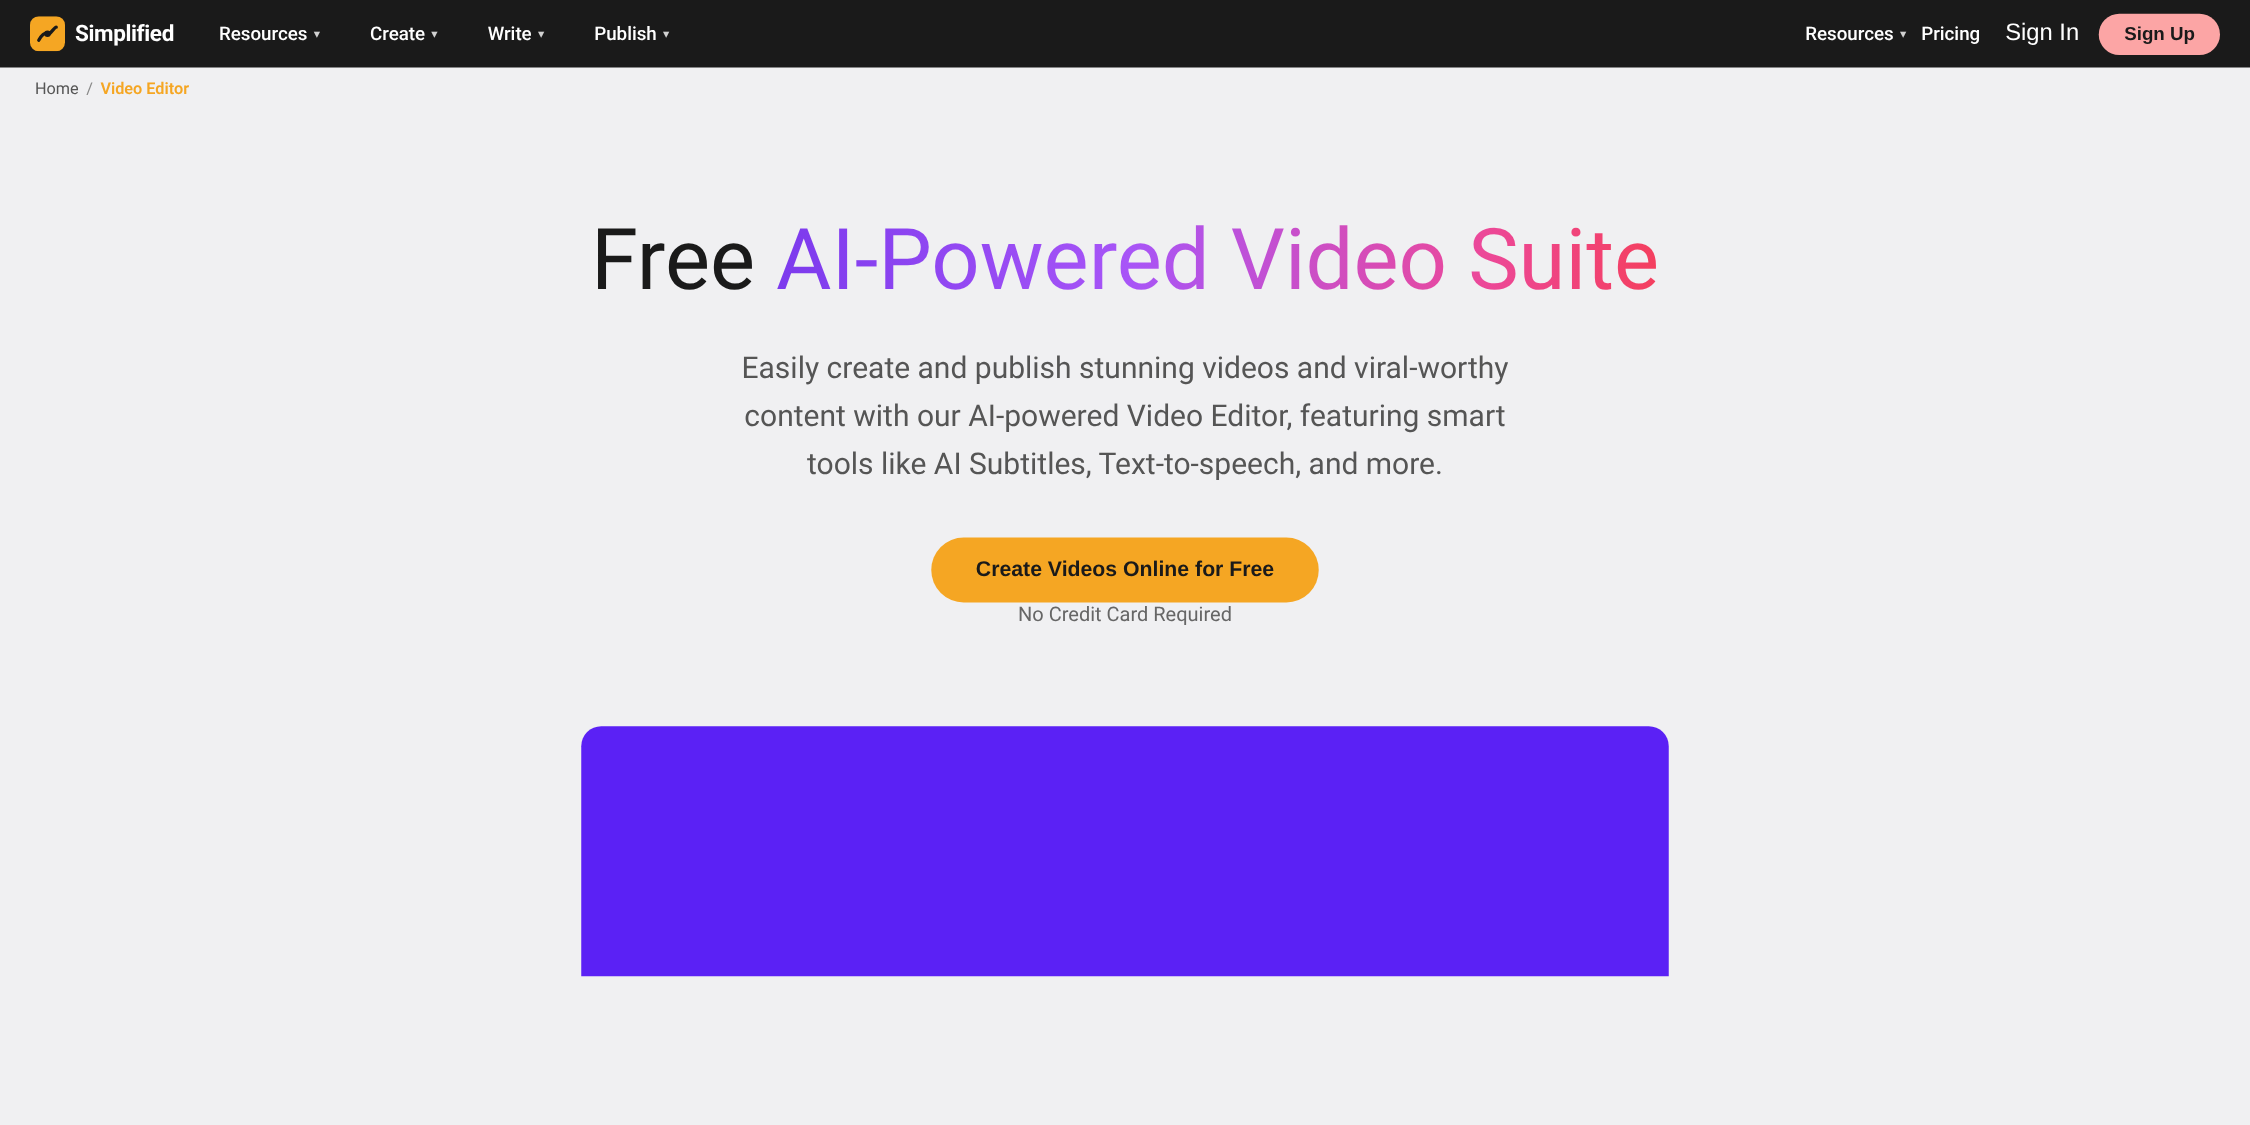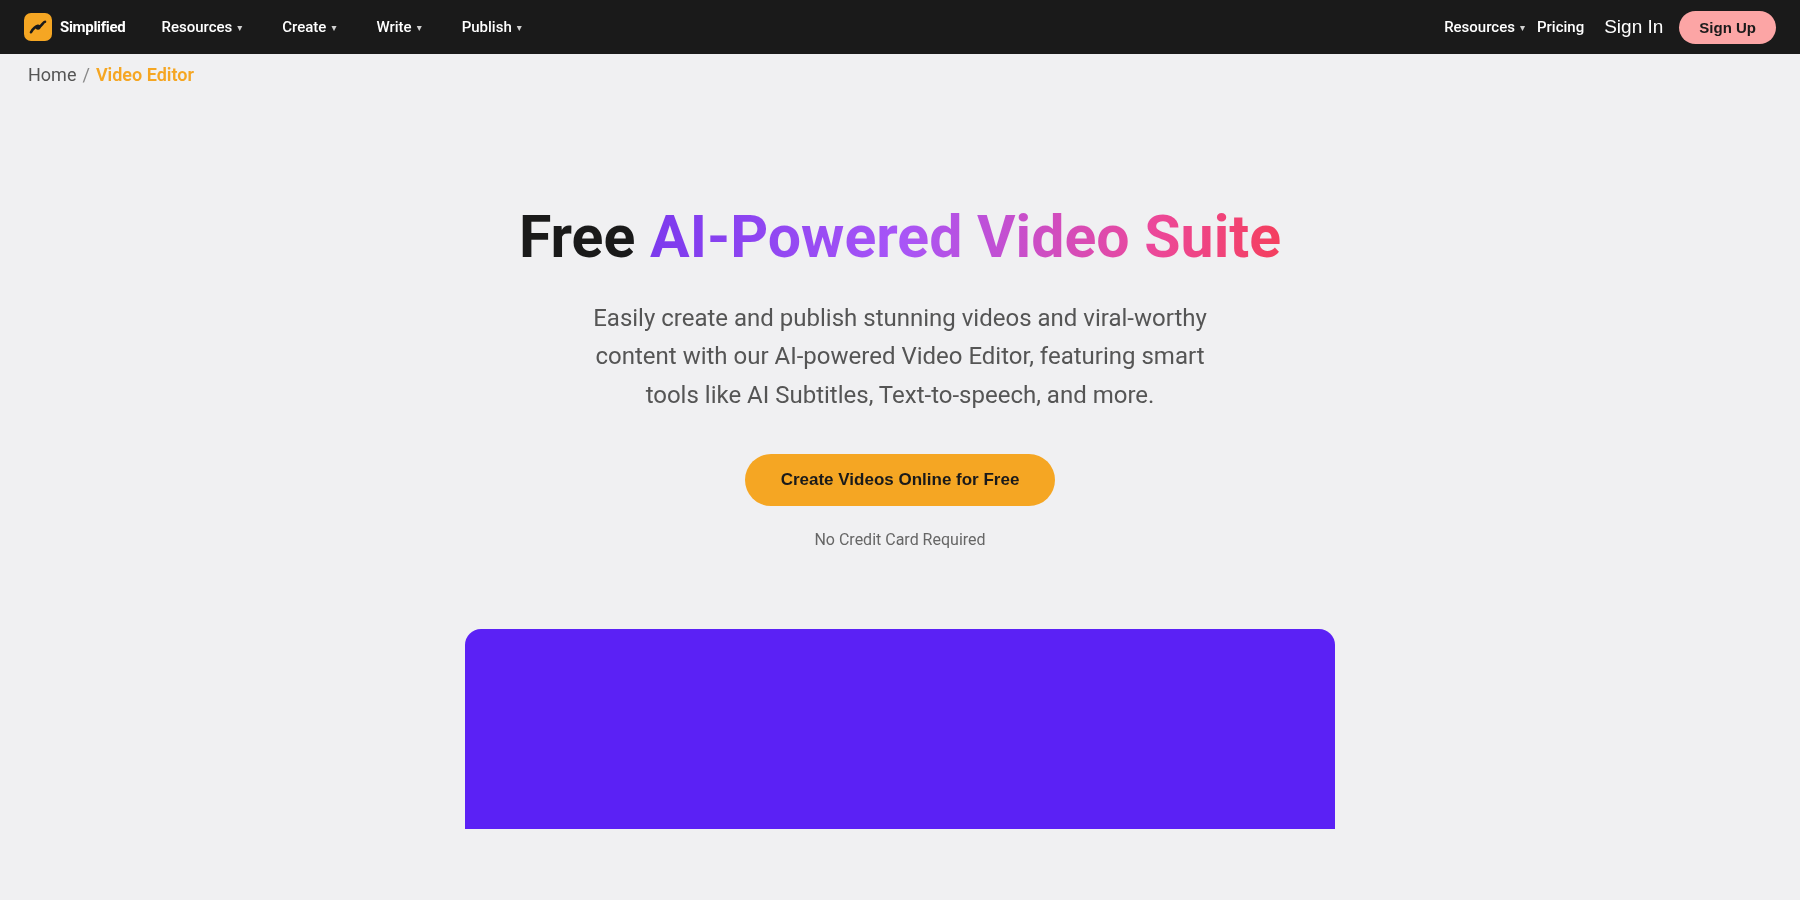--- a/index.html
+++ b/index.html
@@ -27,21 +27,21 @@
       gap: 8px;
       cursor: pointer;
       text-decoration: none;
     }
     .logo-icon {
       width: 28px;
       height: 28px;
     }
     .logo-text {
       color: #ffffff;
-      font-size: 15px;
+      font-size: 18px;
       font-weight: 700;
       letter-spacing: -0.3px;
     }
     .nav-item {
       display: flex;
       align-items: center;
       gap: 5px;
       color: #ffffff;
       font-size: 15px;
       font-weight: 500;
@@ -77,21 +77,21 @@
       cursor: pointer;
     }
 
     
     .breadcrumb {
       background: #f0f0f2;
       padding: 10px 28px;
       display: flex;
       align-items: center;
       gap: 6px;
-      font-size: 18px;
+      font-size: 13px;
     }
     .breadcrumb-home {
       color: #555;
       cursor: pointer;
     }
     .breadcrumb-sep {
       color: #888;
     }
     .breadcrumb-current {
       color: #f5a623;
@@ -102,27 +102,26 @@
     
     .hero {
       background: #f0f0f2;
       display: flex;
       flex-direction: column;
       align-items: center;
       padding: 80px 24px 40px;
       text-align: center;
     }
     .hero-title {
-      font-size: 59px;
-      font-weight: 700;
+      font-size: 68px;
+      font-weight: 400;
       line-height: 1.15;
       color: #1a1a1a;
       max-width: 900px;
       margin-bottom: 28px;
-      margin-top: 28px;
     }
     .hero-title-gradient {
       background: linear-gradient(90deg, #7c3aed 0%, #a855f7 40%, #ec4899 80%, #f43f5e 100%);
       -webkit-background-clip: text;
       -webkit-text-fill-color: transparent;
       background-clip: text;
     }
     .hero-subtitle {
       font-size: 24px;
       color: #555;
@@ -132,21 +131,21 @@
     }
     .btn-cta {
       background: #f5a623;
       color: #1a1a1a;
       font-size: 17px;
       font-weight: 700;
       border: none;
       border-radius: 32px;
       padding: 16px 36px;
       cursor: pointer;
-      margin-bottom: 24px;
+      margin-bottom: 0;
     }
     .no-cc {
       font-size: 16px;
       color: #666;
     }
 
     
     .video-preview-wrap {
       width: 1800px;
       display: flex;

